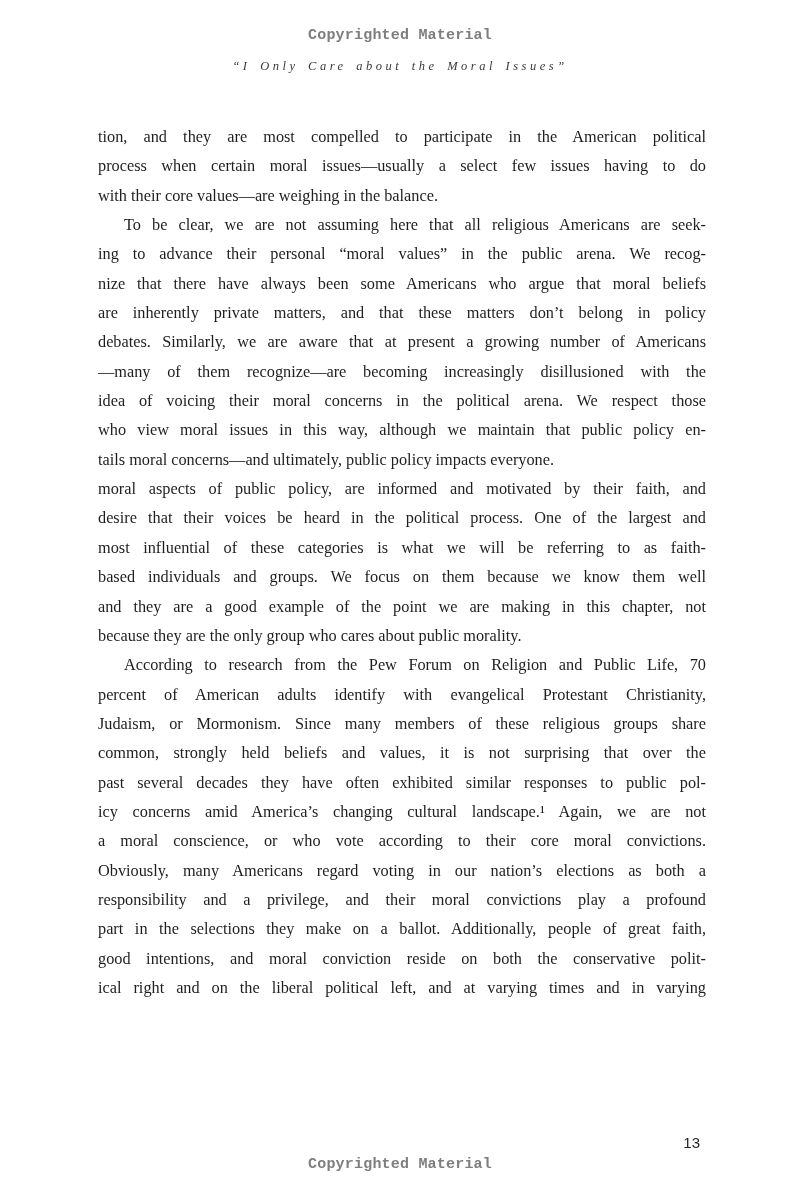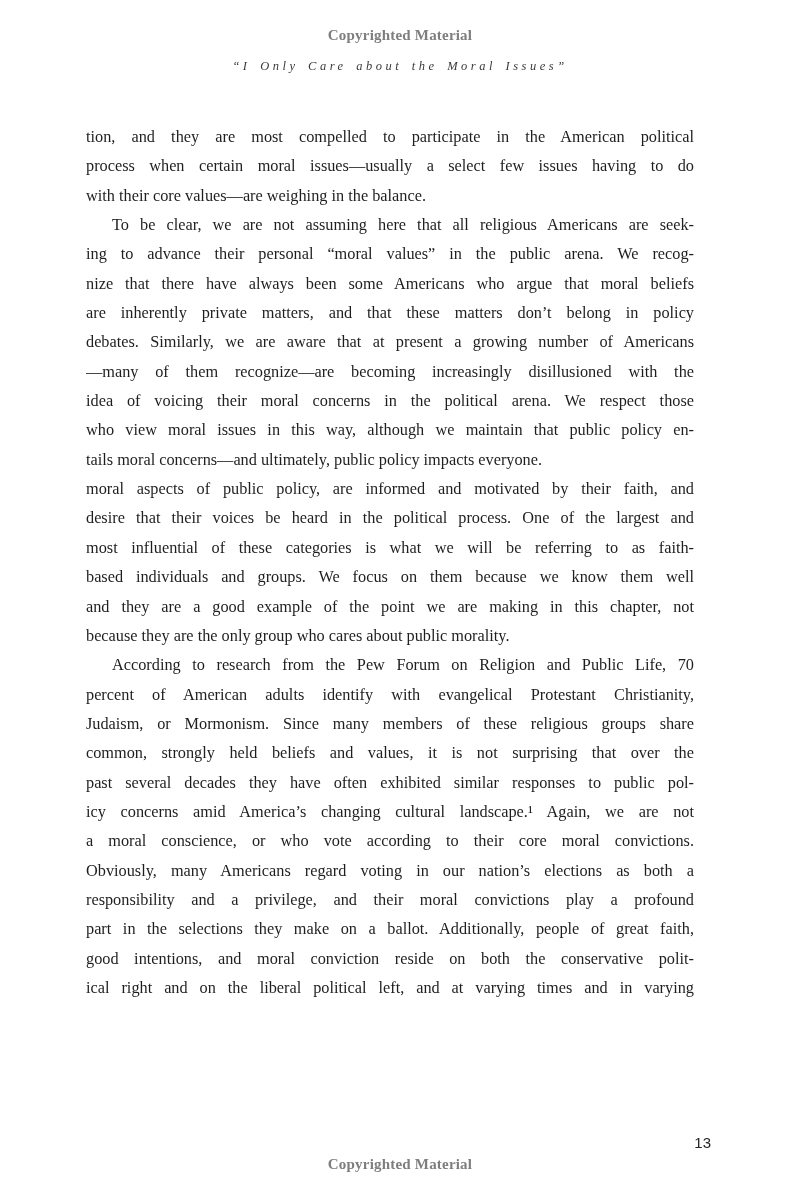--- a/index.html
+++ b/index.html
@@ -13,21 +13,21 @@
     height: 1200px;
     background: #ffffff;
     overflow: hidden;
     font-family: "Liberation Serif", "DejaVu Serif", serif;
   }
   .watermark {
     position: absolute;
     left: 0;
     width: 100%;
     text-align: center;
-    font-family: Liberation Serif, serif;
+    font-family: Liberation Mono, monospace;
     font-weight: bold;
     font-size: 15px;
     color: #7e7e7e;
     letter-spacing: 0.2px;
   }
   .watermark-top { top: 27px; }
   .watermark-bottom { top: 1156px; }
   .running-head {
     position: absolute;
     top: 59px;
@@ -37,21 +37,21 @@
     font-family: Liberation Serif, serif;
     font-style: italic;
     font-size: 12.5px;
     color: #3a3a3a;
     letter-spacing: 3.5px;
     word-spacing: 3px;
   }
   .body-text {
     position: absolute;
     top: 122px;
-    left: 86px;
+    left: 98px;
     width: 608px;
     font-size: 16.3px;
     color: #1e1e1e;
   }
   .line {
     line-height: 29.35px;
     height: 29.35px;
     white-space: normal;
     text-align: left;
     text-align-last: justify;
@@ -65,21 +65,20 @@
   }
   .page-number {
     position: absolute;
     top: 1134px;
     left: 0;
     width: 700px;
     text-align: right;
     font-family: "Liberation Sans", "DejaVu Sans", sans-serif;
     font-size: 15px;
     color: #262626;
-    padding-left: 11px;
   }
 </style>
 </head>
 <body>
 
 <div class="book-page">
   <div class="watermark watermark-top">Copyrighted Material</div>
 
   <div class="running-head">“I Only Care about the Moral Issues”</div>
 

